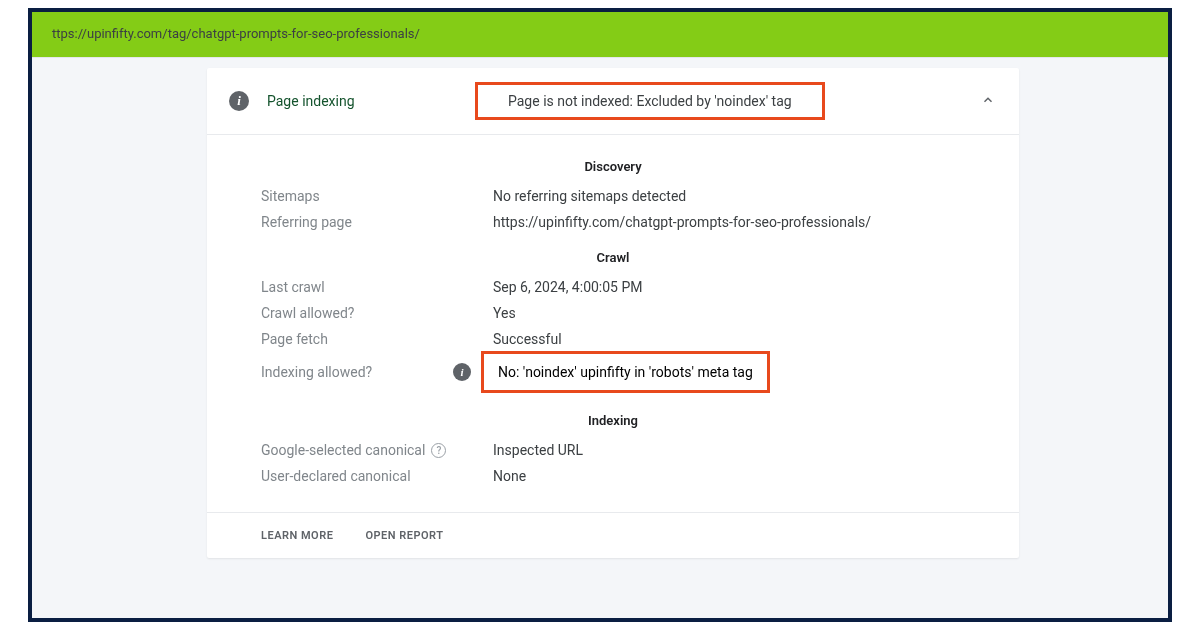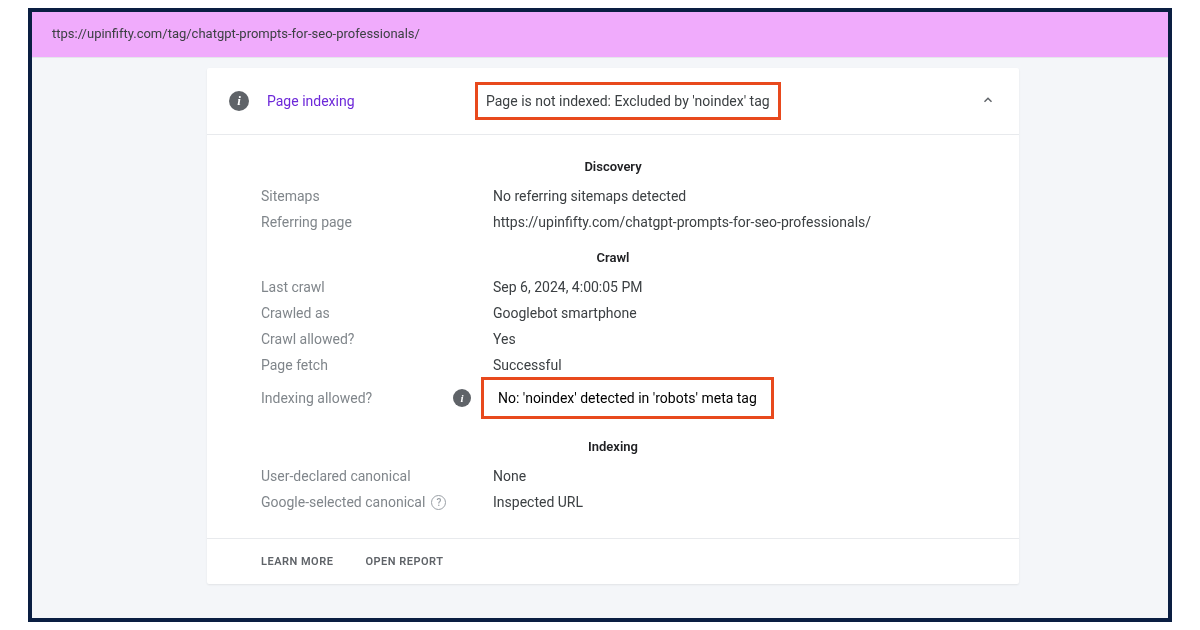--- a/index.html
+++ b/index.html
@@ -18,21 +18,21 @@
       border: 4px solid #0a1e42;
       margin: 8px 28px;
       height: 614px;
       background: #f4f6f9;
       position: relative;
     }
     .url-bar {
       padding: 14px 20px 16px;
       font-size: 13px;
       color: #3c4043;
-      background: #f0abfc;
+      background: #84cc16;
       border-bottom: 1px solid #e4e7eb;
     }
     .content-wrap {
       padding: 0 0 0 175px;
     }
     .card {
       background: #fff;
       border-radius: 2px;
       box-shadow: 0 1px 2px rgba(0,0,0,0.08);
       margin-top: 10px;
@@ -56,28 +56,28 @@
       justify-content: center;
       font-size: 13px;
       font-weight: bold;
       font-style: italic;
       font-family: Georgia, serif;
       margin-right: 18px;
       flex-shrink: 0;
     }
     .header-title {
       font-size: 14px;
-      color: #6d28d9;
+      color: #14532d;
       width: 200px;
     }
     .header-status {
       font-size: 14px;
       color: #3c4043;
       border: 3px solid #e8491d;
-      padding: 8px 8px;
+      padding: 8px 30px;
       margin-left: 8px;
     }
     .chevron {
       position: absolute;
       right: 24px;
       color: #5f6368;
     }
     .chevron svg {
       width: 14px;
       height: 14px;
@@ -211,53 +211,49 @@
           </div>
         </div>
 
         <div class="section-group">
           <div class="section-title">Crawl</div>
           <div class="row">
             <div class="row-label">Last crawl</div>
             <div class="row-value">Sep 6, 2024, 4:00:05 PM</div>
           </div>
           <div class="row">
-            <div class="row-label">Crawled as</div>
-            <div class="row-value">Googlebot smartphone</div>
-          </div>
-          <div class="row">
             <div class="row-label">Crawl allowed?</div>
             <div class="row-value">Yes</div>
           </div>
           <div class="row">
             <div class="row-label">Page fetch</div>
             <div class="row-value">Successful</div>
           </div>
           <div class="crawl-indexing-row">
             <div class="row-label">Indexing allowed?</div>
             <div class="highlight-wrap">
               <div class="info-small">i</div>
-              <div class="highlight-box">No: 'noindex' detected in 'robots' meta tag</div>
+              <div class="highlight-box">No: 'noindex' upinfifty in 'robots' meta tag</div>
             </div>
           </div>
         </div>
 
         <div class="section-group" style="margin-bottom:6px;">
           <div class="section-title">Indexing</div>
-          <div class="row">
-            <div class="row-label">User-declared canonical</div>
-            <div class="row-value">None</div>
-          </div>
           <div class="row">
             <div class="row-label">
               <span>Google-selected canonical</span>
               <span class="help-circle">?</span>
             </div>
             <div class="row-value">Inspected URL</div>
           </div>
+          <div class="row">
+            <div class="row-label">User-declared canonical</div>
+            <div class="row-value">None</div>
+          </div>
         </div>
 
       </div>
 
       <div class="card-footer">
         <div class="footer-link">LEARN MORE</div>
         <div class="footer-link">OPEN REPORT</div>
       </div>
 
     </div>

